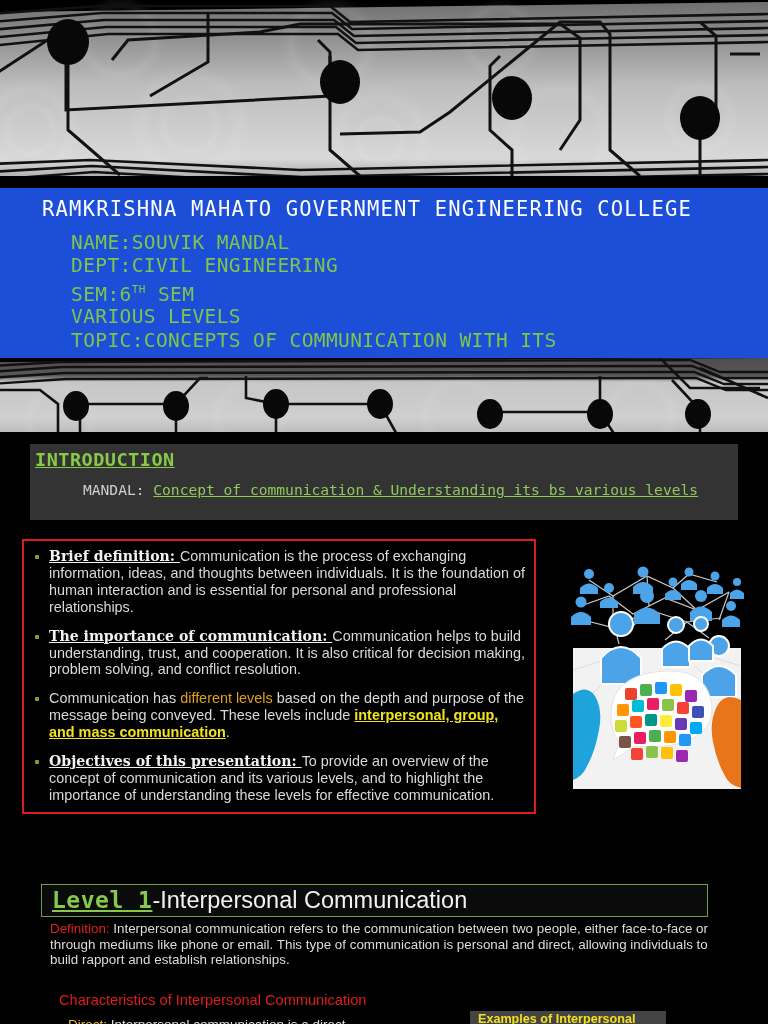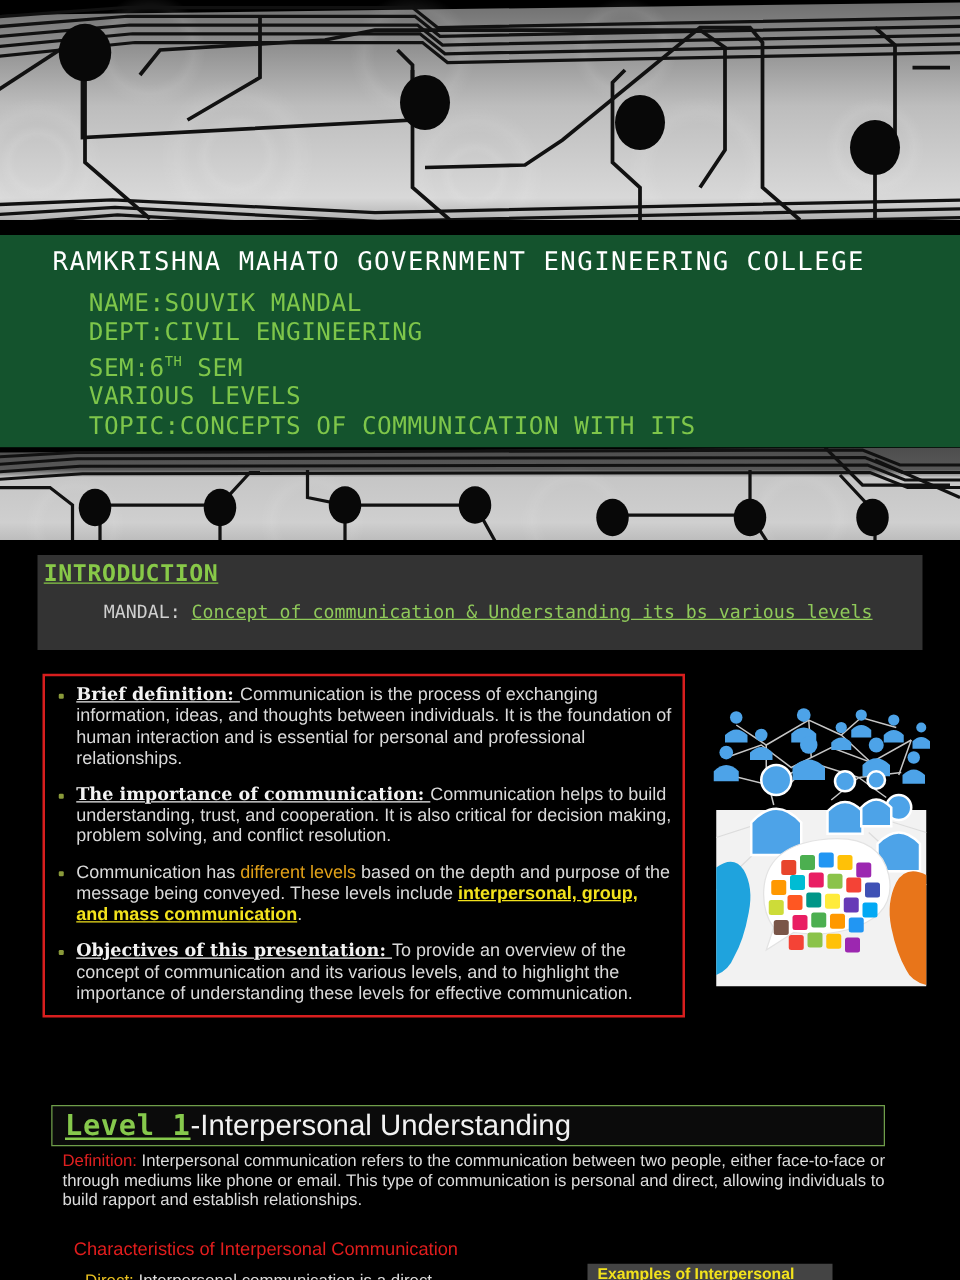--- a/index.html
+++ b/index.html
@@ -8,21 +8,21 @@
 
   .slide { position:relative; width:768px; height:1024px; background:#000; overflow:hidden; }
 
   
   .circuit { position:absolute; left:0; width:768px; overflow:hidden; background:#000; }
   .circuit-top { top:0; height:188px; }
   .circuit-bot { top:358px; height:82px; }
   .circuit-inner { position:absolute; left:0; top:0; width:768px; height:100%; }
 
   
-  .titlebar { position:absolute; left:0; top:188px; width:768px; height:170px; background:#14532d; }
+  .titlebar { position:absolute; left:0; top:188px; width:768px; height:170px; background:#1d4ed8; }
   .college {
     font-family:"DejaVu Sans Mono", monospace;
     font-size:20.5px; letter-spacing:1.2px; color:#ffffff;
     position:absolute; left:42px; top:9px; white-space:nowrap;
   }
   .meta {
     font-family:"DejaVu Sans Mono", monospace;
     font-size:19.5px; line-height:23.3px; color:#7ec64a;
     position:absolute; left:71px; top:43px; letter-spacing:0.4px;
   }
@@ -41,21 +41,21 @@
   }
   .intro-title {
     position:absolute; left:-2px; top:35px; width:706px;
     font-family:"DejaVu Sans Mono", monospace; font-size:14.6px;
     line-height:21px; color:#cfcfcf; text-indent:55px;
   }
   .intro-title .grn { color:#8fc95a; text-decoration:underline; }
 
   
   .bullets {
-    position:absolute; left:34px; top:539px; width:514px; height:275px;
+    position:absolute; left:22px; top:539px; width:514px; height:275px;
     border:2px solid #d81e1e; background:#000;
     padding:7px 9px 0 8px;
   }
   .b-item { position:relative; padding-left:17px; margin-bottom:12px; }
   .b-item:last-child { margin-bottom:0; }
   .b-dot {
     position:absolute; left:3px; top:7px; width:4px; height:4px;
     background:#8a9a3a; border-radius:1px;
   }
   .b-text { font-size:14.4px; line-height:16.9px; color:#d9d9d9; }
@@ -367,21 +367,21 @@
         <rect x="110" y="172" width="12" height="12" rx="2" fill="#2196f3"></rect>
         <rect x="62" y="186" width="12" height="12" rx="2" fill="#f44336"></rect>
         <rect x="77" y="184" width="12" height="12" rx="2" fill="#8bc34a"></rect>
         <rect x="92" y="185" width="12" height="12" rx="2" fill="#ffc107"></rect>
         <rect x="107" y="188" width="12" height="12" rx="2" fill="#9c27b0"></rect>
       </g>
     </svg>
   </div>
 
   <div class="level-box">
-    <div class="level-txt"><span class="level-num">Level 1</span><span class="level-name">-Interpersonal Understanding</span></div>
+    <div class="level-txt"><span class="level-num">Level 1</span><span class="level-name">-Interpersonal Communication</span></div>
   </div>
 
   <div class="definition"><span class="dlabel">Definition:</span><span> Interpersonal communication refers to the communication between two people, either face-to-face or through mediums like phone or email. This type of communication is personal and direct, allowing individuals to build rapport and establish relationships.</span></div>
 
   <div class="charheading">Characteristics of Interpersonal Communication</div>
 
   <div class="cut-line"><span class="ylab">Direct:</span><span> Interpersonal communication is a direct</span></div>
 
   <div class="examples-box">
     <span>Examples of Interpersonal</span>

